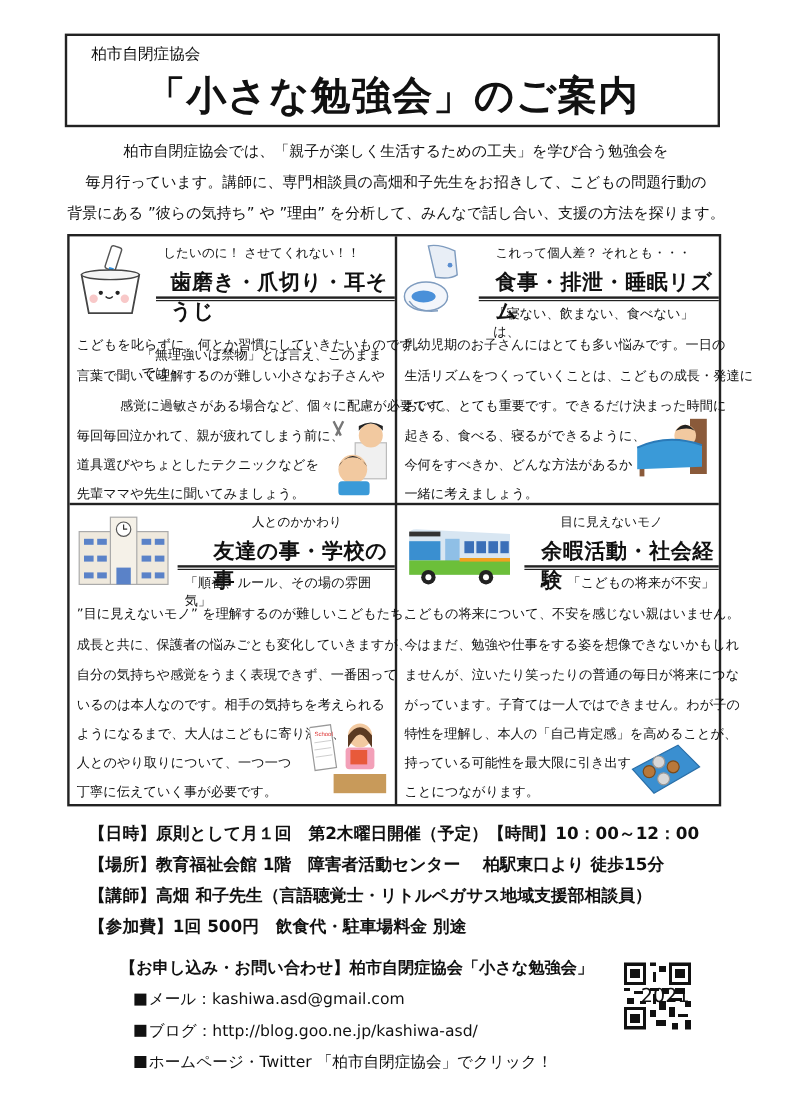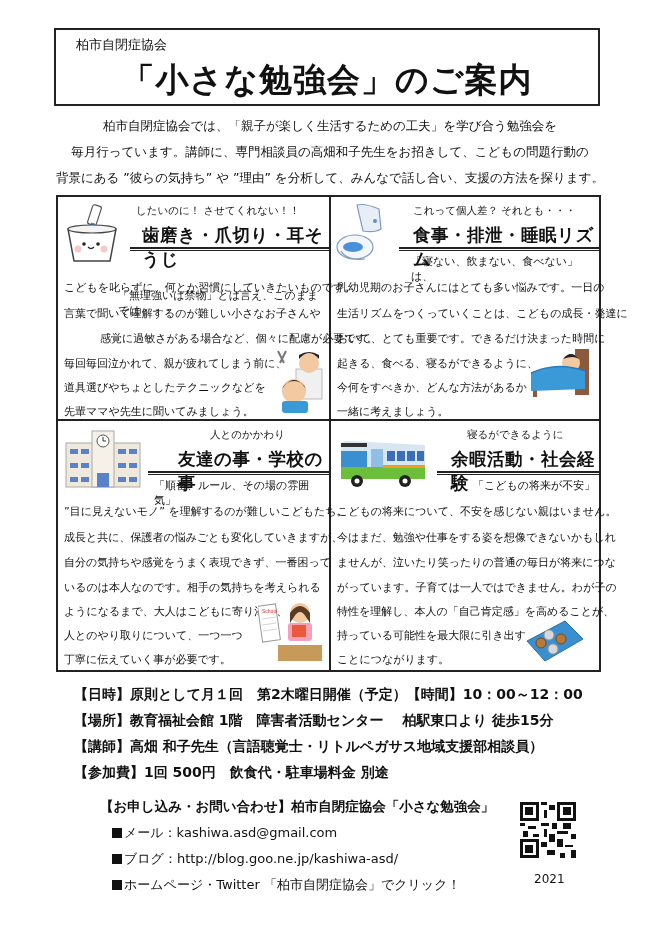--- a/index.html
+++ b/index.html
@@ -40,21 +40,21 @@
 
   .illus { position: absolute; }
 
   .info { position: absolute; left: 74px; font-size: 14px; font-weight: bold; white-space: nowrap; }
   .contact { position: absolute; font-size: 13px; white-space: nowrap; }
   .contact.head { left: 72px; font-weight: bold; font-size: 13.5px; }
   .contact.item { left: 112px; }
   .contact .sq { display: inline-block; width: 10px; height: 10px; background: #111; margin-right: 2px; vertical-align: -1px; }
 
   .qr { position: absolute; left: 520px; top: 802px; width: 56px; height: 56px; }
-  .year { position: absolute; left: 534px; top: 872px; font-size: 12px; }
+  .year { position: absolute; left: 534px; top: 820px; font-size: 16px; }
 </style>
 </head>
 <body>
 
 <div class="title-box">
   <div class="org-small">柏市自閉症協会</div>
   <div class="main-title">「小さな勉強会」のご案内</div>
 </div>
 
 <div class="intro l1">柏市自閉症協会では、「親子が楽しく生活するための工夫」を学び合う勉強会を</div>
@@ -187,21 +187,21 @@
           <rect x="68" y="12" width="8" height="10"></rect>
           <rect x="78" y="12" width="7" height="10"></rect>
         </g>
       <rect x="2" y="28" width="84" height="12" fill="#6cbf3a"></rect>
       <rect x="44" y="26" width="42" height="3" fill="#f0a020"></rect>
       <circle cx="18" cy="42" r="6" fill="#222"></circle>
         <circle cx="18" cy="42" r="2.5" fill="#fff"></circle>
       <circle cx="66" cy="42" r="6" fill="#222"></circle>
         <circle cx="66" cy="42" r="2.5" fill="#fff"></circle>
     </svg>
-    <div class="tagline" style="left:136px;top:7px;">寝るができるように</div>
+    <div class="tagline" style="left:136px;top:7px;">目に見えないモノ</div>
     <div class="heading" style="left:120px;top:26px;">余暇活動・社会経験</div>
     <div class="rule" style="left:106px;top:50px;width:162px;"></div>
     <div class="quote" style="left:142px;top:57px;">「こどもの将来が不安」</div>
     <div class="body-line" style="left:6px;top:83px;">こどもの将来について、不安を感じない親はいません。</div>
     <div class="body-line" style="left:6px;top:109px;">今はまだ、勉強や仕事をする姿を想像できないかもしれ</div>
     <div class="body-line" style="left:6px;top:134px;">ませんが、泣いたり笑ったりの普通の毎日が将来につな</div>
     <div class="body-line" style="left:6px;top:159px;">がっています。子育ては一人ではできません。わが子の</div>
     <div class="body-line" style="left:6px;top:183px;">特性を理解し、本人の「自己肯定感」を高めることが、</div>
     <div class="body-line" style="left:6px;top:207px;">持っている可能性を最大限に引き出す</div>
     <div class="body-line" style="left:6px;top:231px;">ことにつながります。</div>

